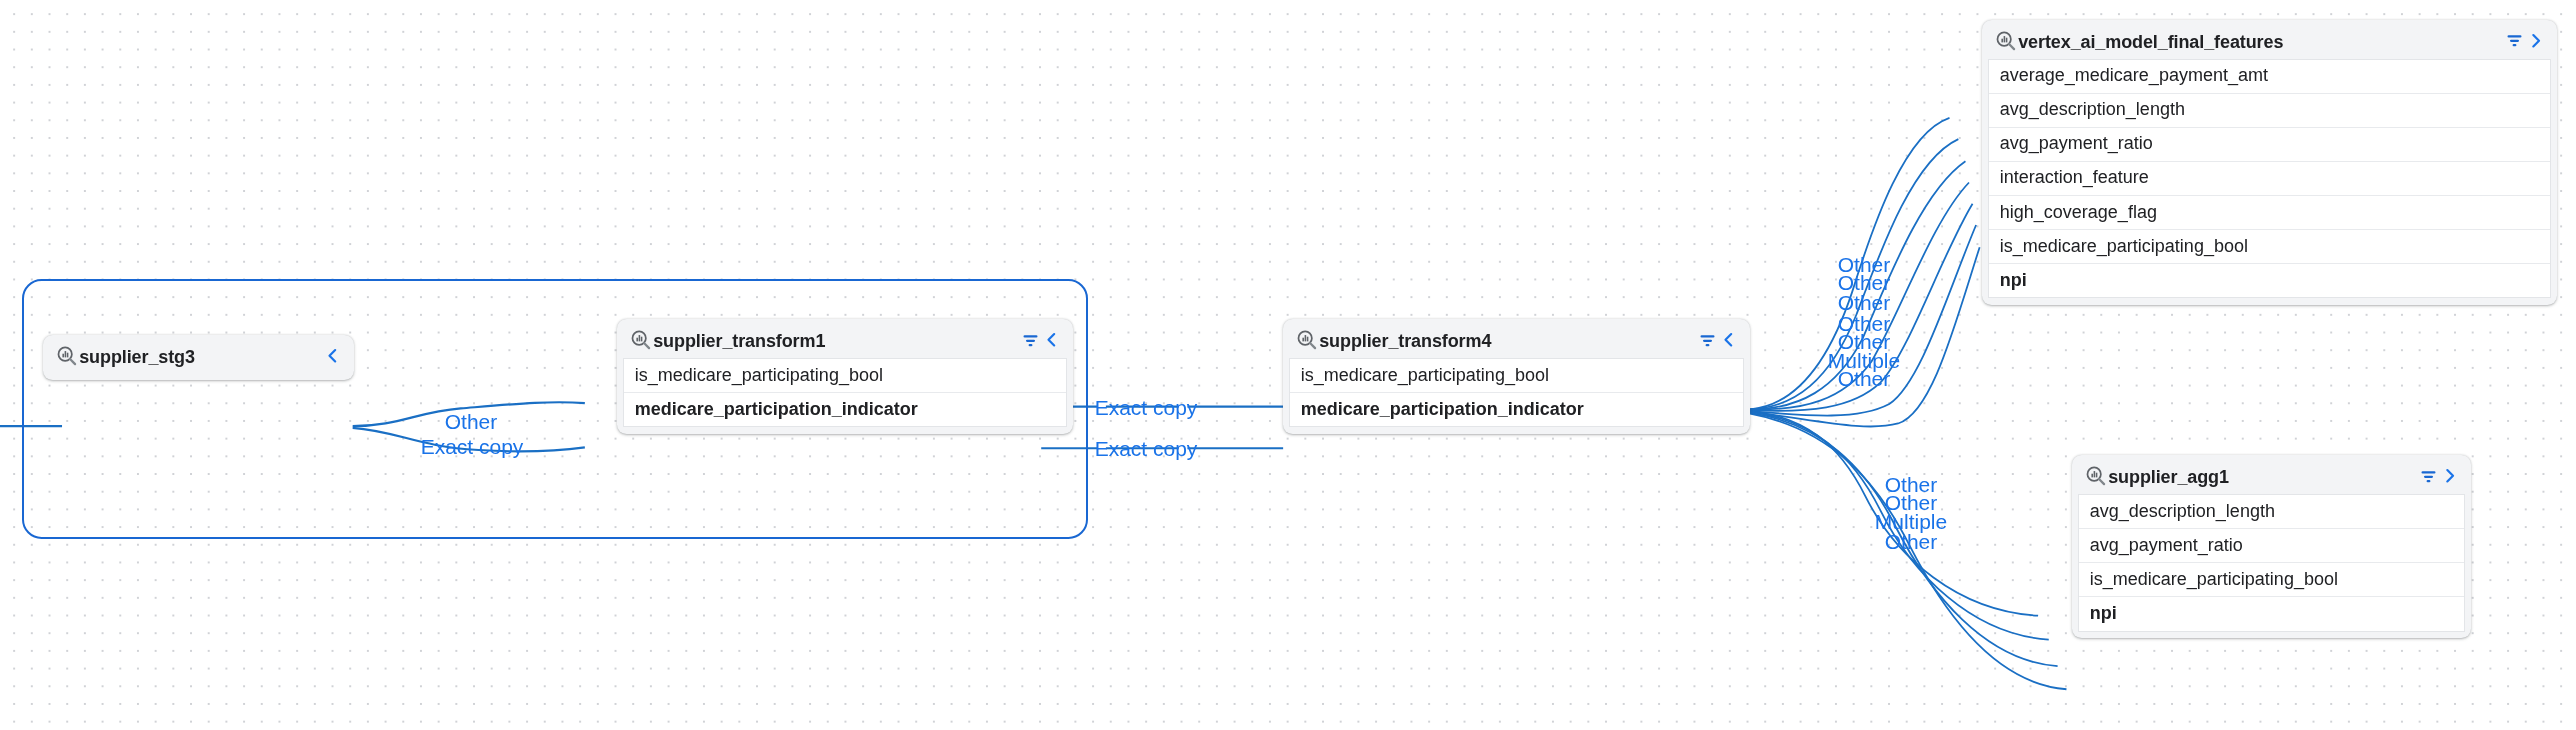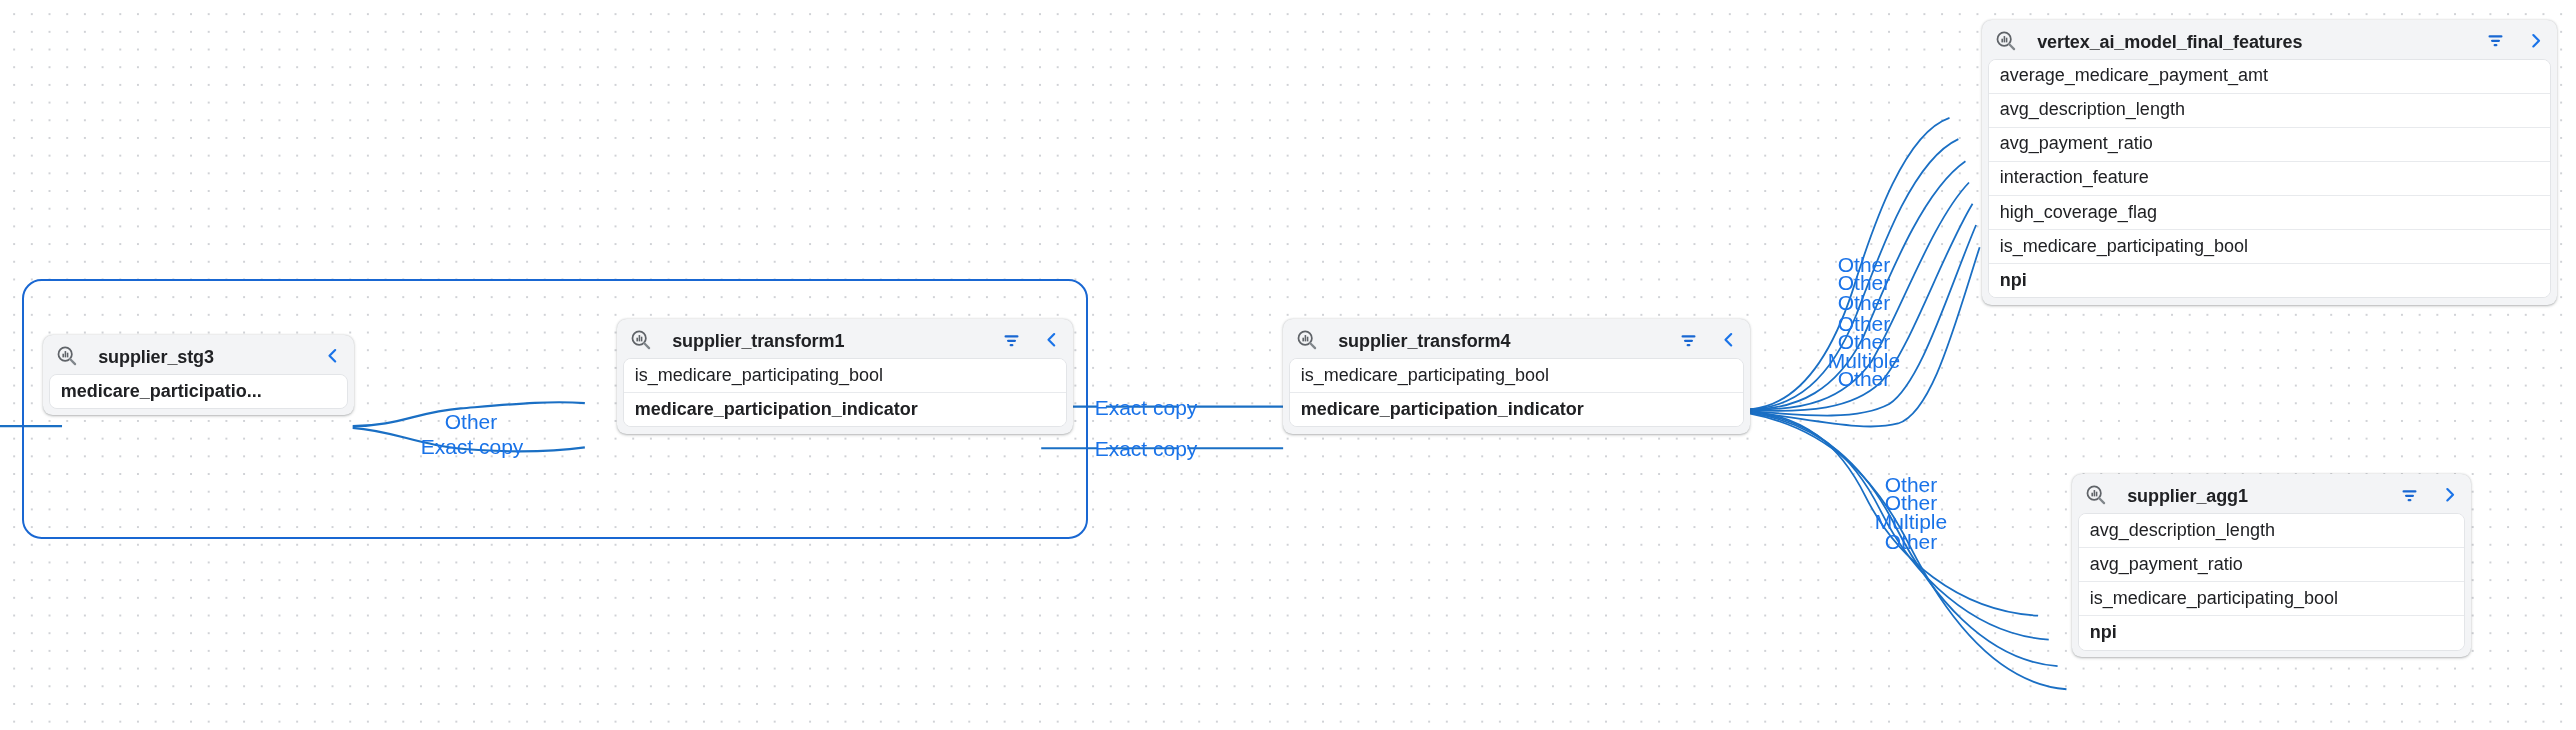--- a/index.html
+++ b/index.html
@@ -49,40 +49,40 @@
     box-shadow: 0 0.9px 1.8px rgba(60,64,67,.28), 0 0.9px 2.7px 0.9px rgba(60,64,67,.10);
     padding: 6.2px;
     display: flex;
     flex-direction: column;
   }
   .node-header {
     display: flex;
     align-items: center;
     height: 33px;
     padding: 0 5.3px 0 7px;
-    gap: 20px;
+    gap: 1px;
   }
   .node-title {
     font-size: 18px;
     font-weight: bold;
     color: #202124;
     white-space: nowrap;
     letter-spacing: -0.1px;
   }
   .hdr-spacer { flex: 1 1 auto; min-width: 12.4px; }
 
   .node-icon { flex: 0 0 auto; display: block; }
   .icon-btn { flex: 0 0 auto; display: block; cursor: pointer; }
 
   .fields {
     display: flex;
     flex-direction: column;
     background: #ffffff;
     border: 0.9px solid #e3e5e8;
-    border-radius: 8px;
+    border-radius: 0;
     overflow: hidden;
   }
   .field {
     font-size: 18px;
     color: #202124;
     padding: 3.5px 10.6px 5.3px 10.6px;
     white-space: nowrap;
     border-bottom: 0.9px solid #e8eaed;
     background: #ffffff;
     line-height: 1.35;
@@ -147,23 +147,20 @@
         </svg>
       </span>
       <span class="node-title">supplier_stg3</span>
       <span class="hdr-spacer"></span>
       <span class="icon-btn">
         <svg width="19.5" height="19.5" viewBox="0 0 24 24">
           <polyline points="15,5 8,12 15,19" fill="none" stroke="#1a73e8" stroke-width="2.7" stroke-linecap="round" stroke-linejoin="round"></polyline>
         </svg>
       </span>
     </div>
-    <div class="fields">
-      <div class="field">medicare_participatio...</div>
-    </div>
   </div>
 
   <div class="node" style="left:617px; top:319px; width:456px;">
     <div class="node-header">
       <span class="node-icon">
         <svg width="22" height="22" viewBox="0 0 24 24">
           <circle cx="10" cy="10" r="7.3" fill="none" stroke="#5f6368" stroke-width="1.9"></circle>
           <rect x="7" y="9.5" width="1.7" height="4" fill="#5f6368"></rect>
           <rect x="9.4" y="6.6" width="1.7" height="6.9" fill="#5f6368"></rect>
           <rect x="11.8" y="8.4" width="1.7" height="5.1" fill="#5f6368"></rect>
@@ -253,21 +250,21 @@
       <div class="field">average_medicare_payment_amt</div>
       <div class="field">avg_description_length</div>
       <div class="field">avg_payment_ratio</div>
       <div class="field">interaction_feature</div>
       <div class="field">high_coverage_flag</div>
       <div class="field">is_medicare_participating_bool</div>
       <div class="field">npi</div>
     </div>
   </div>
 
-  <div class="node" style="left:2072px; top:474px; width:399px;justify-content:space-between;">
+  <div class="node" style="left:2072px; top:455px; width:399px;justify-content:space-between;">
     <div class="node-header">
       <span class="node-icon">
         <svg width="22" height="22" viewBox="0 0 24 24">
           <circle cx="10" cy="10" r="7.3" fill="none" stroke="#5f6368" stroke-width="1.9"></circle>
           <rect x="7" y="9.5" width="1.7" height="4" fill="#5f6368"></rect>
           <rect x="9.4" y="6.6" width="1.7" height="6.9" fill="#5f6368"></rect>
           <rect x="11.8" y="8.4" width="1.7" height="5.1" fill="#5f6368"></rect>
           <line x1="15.3" y1="15.3" x2="20.8" y2="20.8" stroke="#80868b" stroke-width="2.5" stroke-linecap="round"></line>
         </svg>
       </span>

